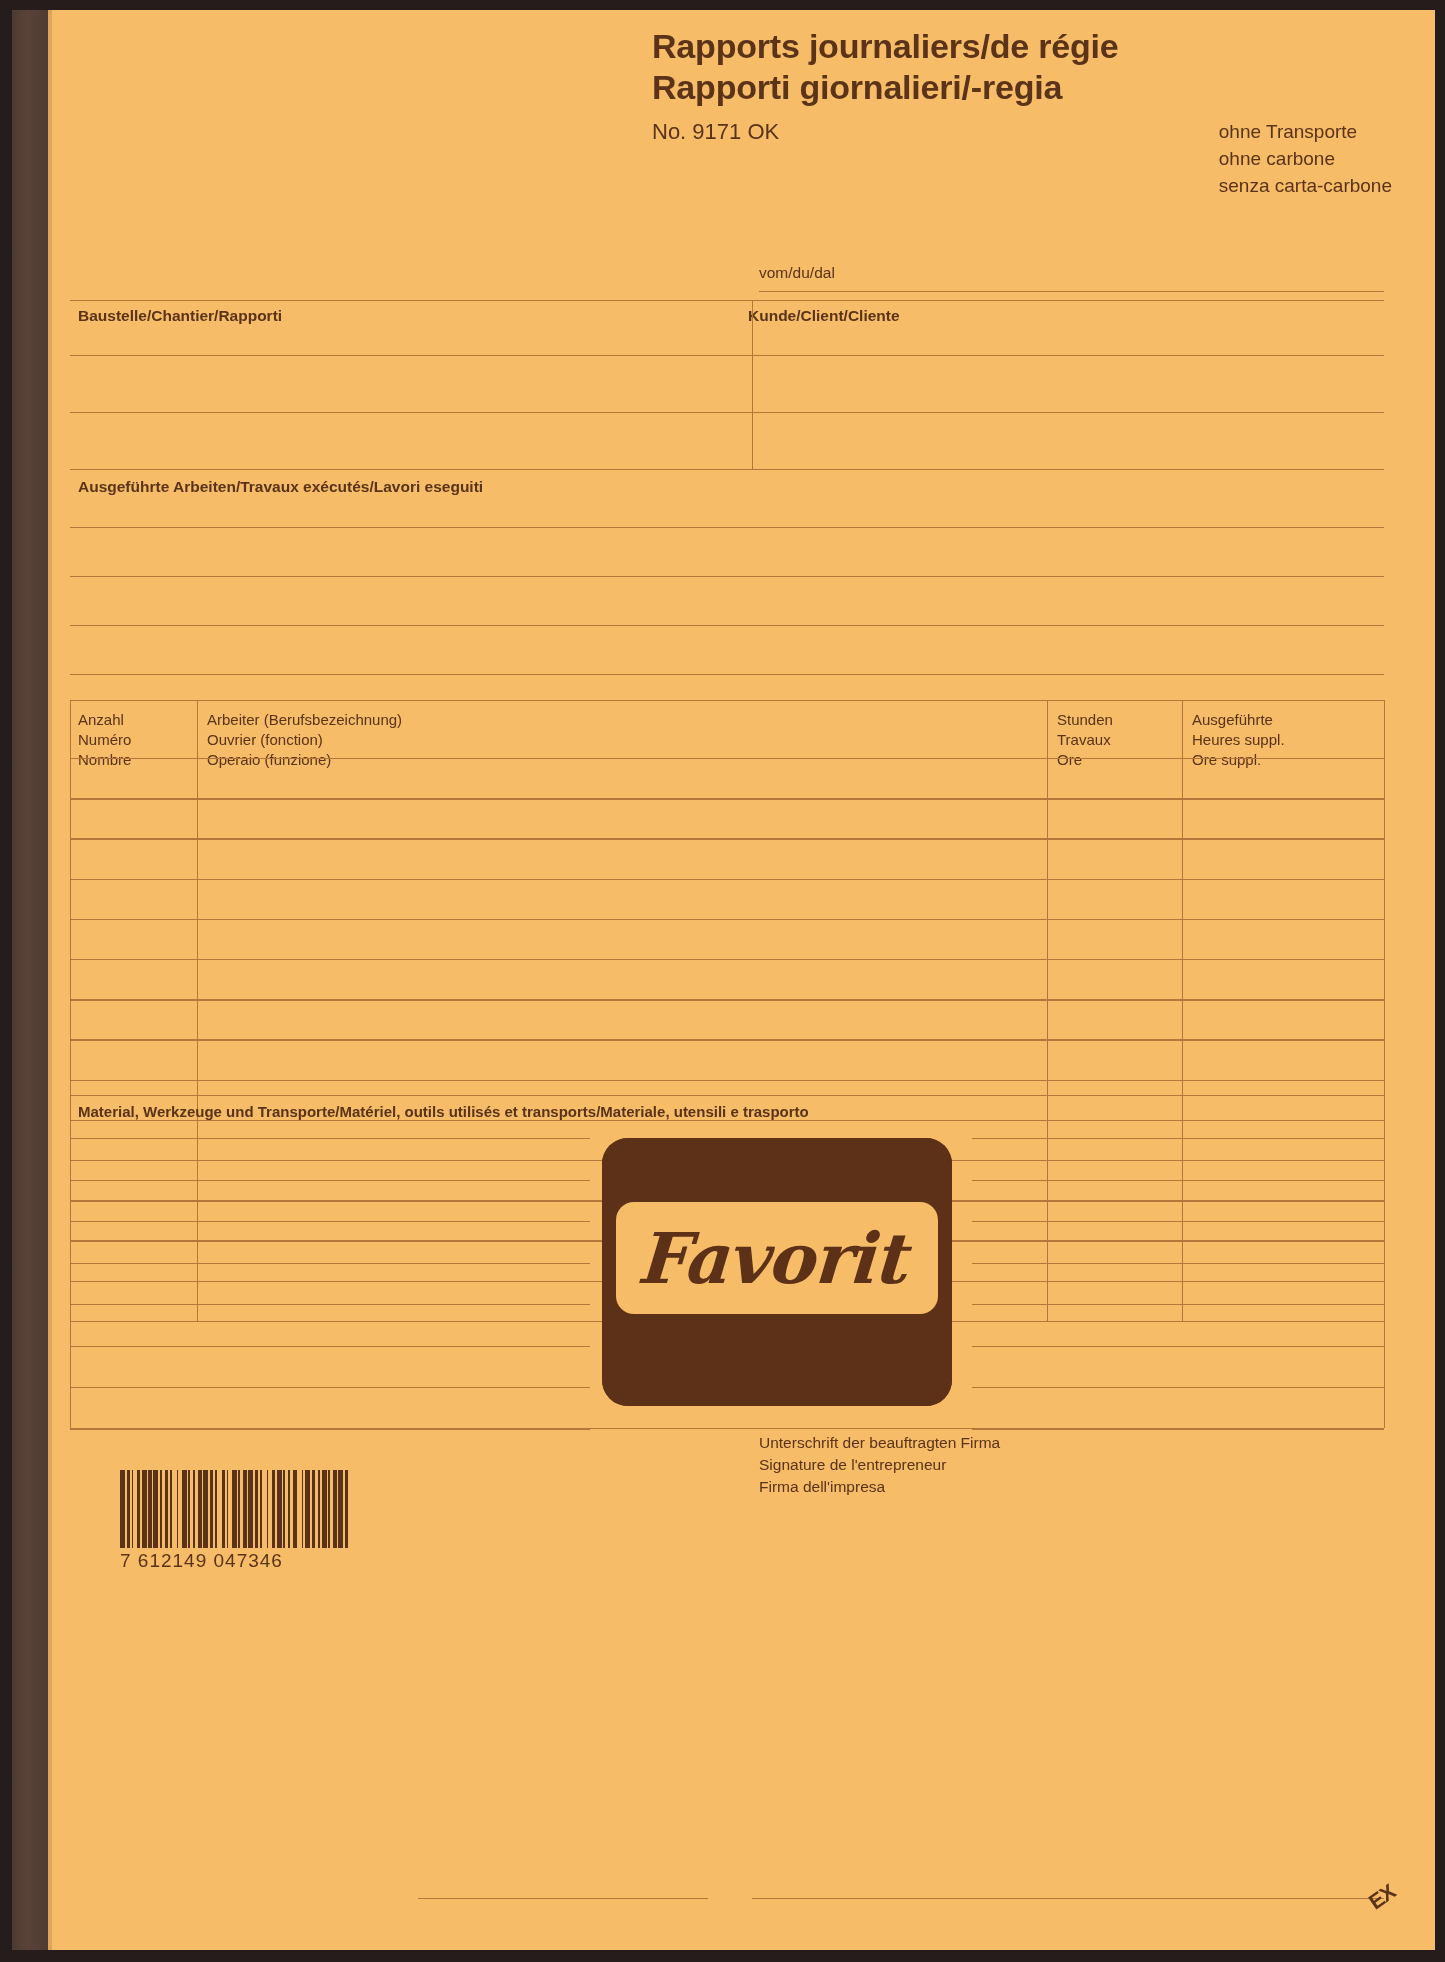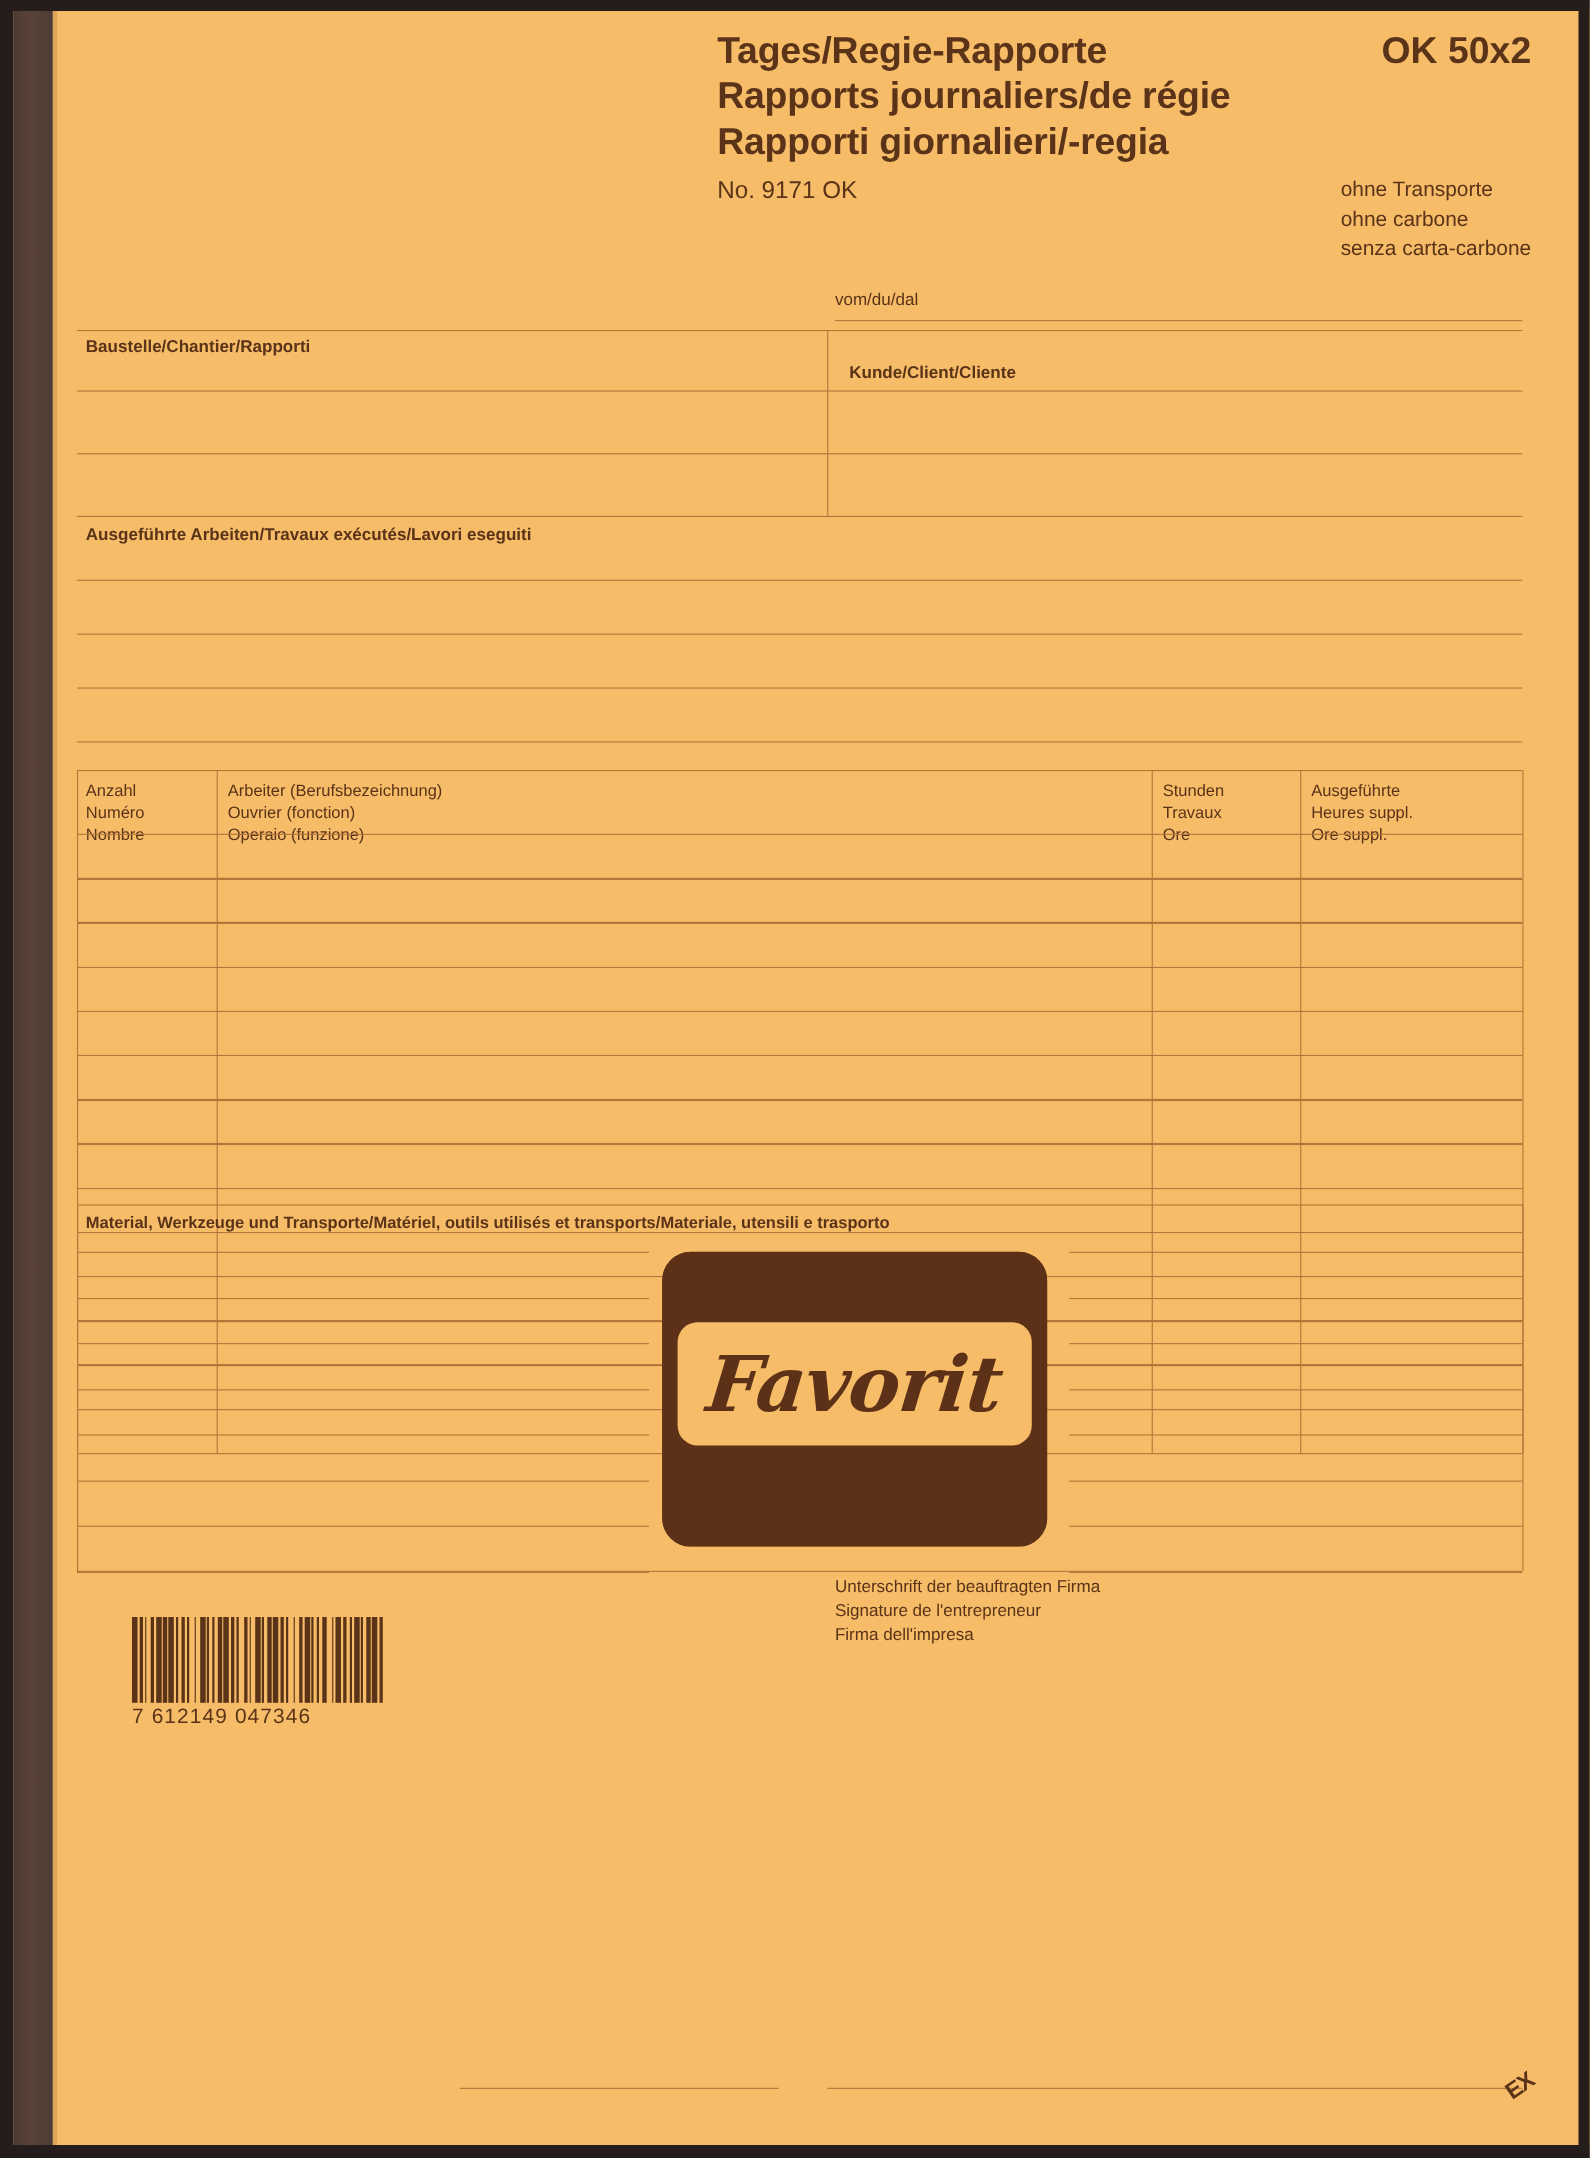--- a/index.html
+++ b/index.html
@@ -117,42 +117,38 @@
   <div id="frame-top"></div>
   <div id="frame-bottom"></div>
   <div id="frame-left"></div>
   <div id="frame-right"></div>
   <div id="spine"></div>
   <div id="spine-edge"></div>
 
   <div id="sheet">
 
     <div id="header">
-      <div id="title-row1">
-        <div class="t-big">Tages/Regie-Rapporte</div>
-        <div id="ok50">OK 50x2</div>
-      </div>
       <div class="t-big">Rapports journaliers/de régie</div>
       <div class="t-big">Rapporti giornalieri/-regia</div>
       <div id="subline">
         <div id="docno">No. 9171 OK</div>
         <div id="carbon">
           <div>ohne Transporte</div>
           <div>ohne carbone</div>
           <div>senza carta-carbone</div>
         </div>
       </div>
     </div>
 
     <div class="lbl" style="left:707px; top:254px;">vom/du/dal</div>
     <div class="hline" style="left:707px; top:281px; width:625px;"></div>
 
     <div class="hline" style="left:18px; top:290px; width:1314px;"></div>
     <div class="lbl-b" style="left:26px; top:297px;">Baustelle/Chantier/Rapporti</div>
-    <div class="lbl-b" style="left:720px; top:297px;margin-top:24px;">Kunde/Client/Cliente</div>
+    <div class="lbl-b" style="left:696px; top:297px;">Kunde/Client/Cliente</div>
 
     <div class="hline" style="left:18px; top:345px;  width:1314px;"></div>
     <div class="hline" style="left:18px; top:402px;  width:1314px;"></div>
     <div class="hline" style="left:18px; top:459px;  width:1314px;"></div>
     <div class="vline" style="left:700px; top:290px; height:169px;"></div>
 
     <div class="lbl-b" style="left:26px; top:468px;">Ausgeführte Arbeiten/Travaux exécutés/Lavori eseguiti</div>
     <div class="hline" style="left:18px; top:517px;  width:1314px;"></div>
     <div class="hline" style="left:18px; top:566px;  width:1314px;"></div>
     <div class="hline" style="left:18px; top:615px;  width:1314px;"></div>

